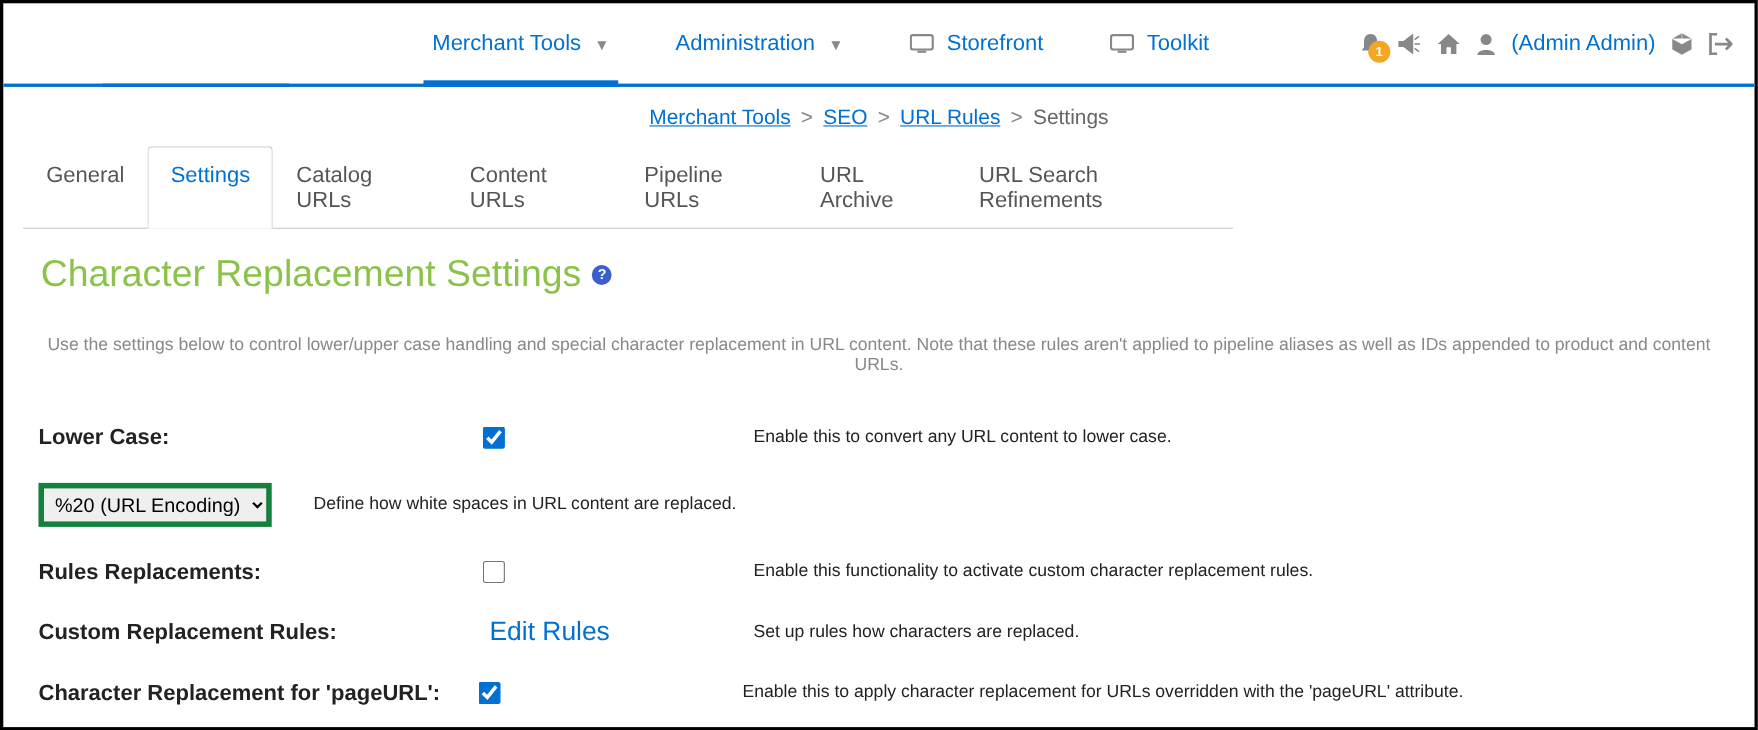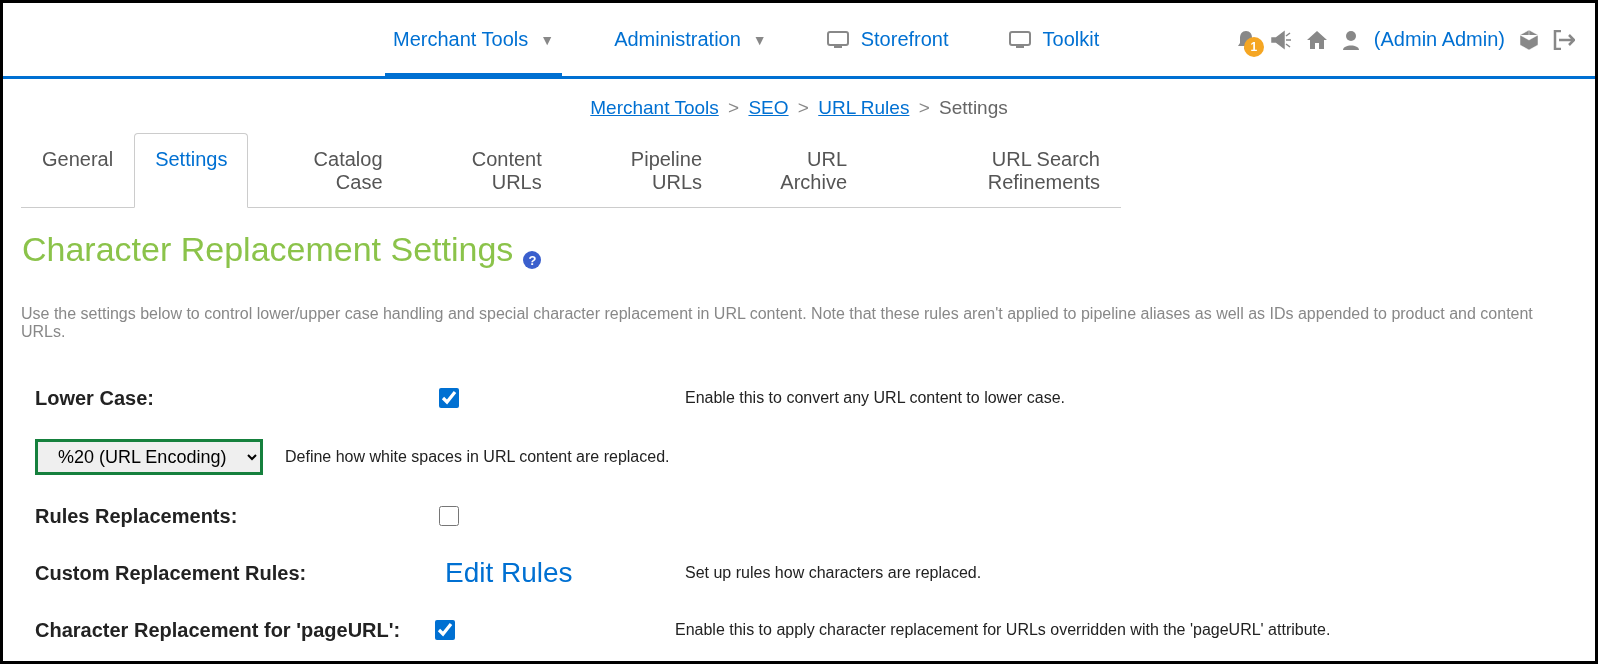--- a/index.html
+++ b/index.html
@@ -109,54 +109,54 @@
   .tab {
     padding: 14px 20px;
     font-size: 20px;
     color: #555;
     cursor: pointer;
     background: transparent;
     position: relative;
     border: 1px solid transparent;
     border-bottom: none;
     margin-bottom: -1px;
-    text-align: right;
   }
   .tab.active {
     color: #0070d2;
     border: 1px solid #ccc;
     border-bottom: 1px solid #fff;
     border-radius: 4px 4px 0 0;
     background: #fff;
   }
   .page-title {
     font-size: 34px;
     color: #8bc34a;
     font-weight: normal;
-    margin: 22px 0 6px 1px;
-    display: flex;
-    align-items: flex-end;
+    margin: 22px 0 6px 16px;
+    display: flex;
+    align-items: center;
     gap: 10px;
   }
   .help-icon {
     width: 18px;
     height: 18px;
     background: #3a5fcd;
     border-radius: 50%;
     color: #fff;
     font-size: 13px;
     display: inline-flex;
     align-items: center;
     justify-content: center;
     font-weight: bold;
   }
   .page-desc {
     font-size: 16px;
     color: #888;
     margin: 36px 0 30px 0;
+    text-align: center;
   }
   .settings-table {
     width: 100%;
     margin-left: 14px;
   }
   .settings-row {
     display: flex;
     align-items: center;
     padding: 14px 0;
   }
@@ -177,27 +177,27 @@
     flex: 1;
   }
   input[type="checkbox"] {
     width: 20px;
     height: 20px;
     accent-color: #0070d2;
     cursor: pointer;
   }
   select {
     font-size: 18px;
-    padding: 4px 16px;
-    border: 3px solid #15803d;
+    padding: 4px 6px;
+    border: 5px solid #15803d;
     cursor: pointer;
   }
   .link-btn {
     color: #0070d2;
-    font-size: 28px;
+    font-size: 24px;
     cursor: pointer;
     margin-left: 10px;
   }
   .underline-segment {
     position: absolute;
     height: 3px;
     background: #0070d2;
     bottom: -3px;
     left: 90px;
     width: 170px;
@@ -281,21 +281,21 @@
     <a>SEO</a>
     <span class="sep">&gt;</span>
     <a>URL Rules</a>
     <span class="sep">&gt;</span>
     <span class="current">Settings</span>
   </div>
 
   <div class="tabs">
     <div class="tab">General</div>
     <div class="tab active">Settings</div>
-    <div class="tab">Catalog Case</div>
+    <div class="tab">Catalog URLs</div>
     <div class="tab">Content URLs</div>
     <div class="tab">Pipeline URLs</div>
     <div class="tab">URL Archive</div>
     <div class="tab">URL Search Refinements</div>
   </div>
 
   <h1 class="page-title">
     <span>Character Replacement Settings</span>
     <span class="help-icon">?</span>
   </h1>
@@ -319,20 +319,21 @@
         </select>
       </div>
       <div class="settings-desc">Define how white spaces in URL content are replaced.</div>
     </div>
 
     <div class="settings-row">
       <div class="settings-label">Rules Replacements:</div>
       <div class="settings-control">
         <input type="checkbox" style="">
       </div>
+      <div class="settings-desc">Enable this functionality to activate custom character replacement rules.</div>
     </div>
 
     <div class="settings-row">
       <div class="settings-label">Custom Replacement Rules:</div>
       <div class="settings-control">
         <span class="link-btn">Edit Rules</span>
       </div>
       <div class="settings-desc">Set up rules how characters are replaced.</div>
     </div>
 

